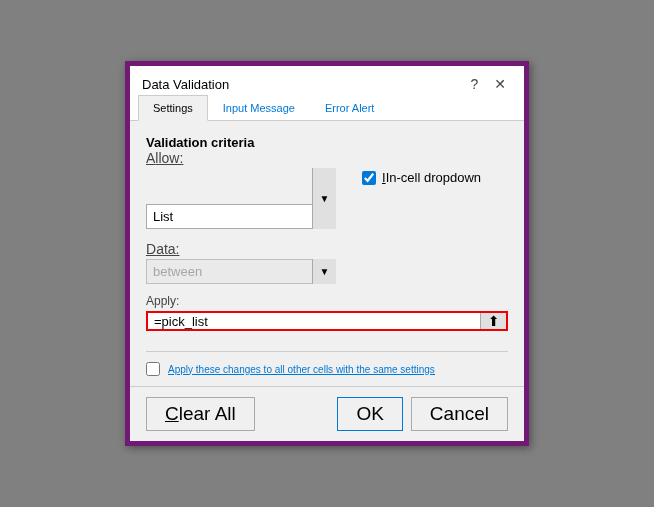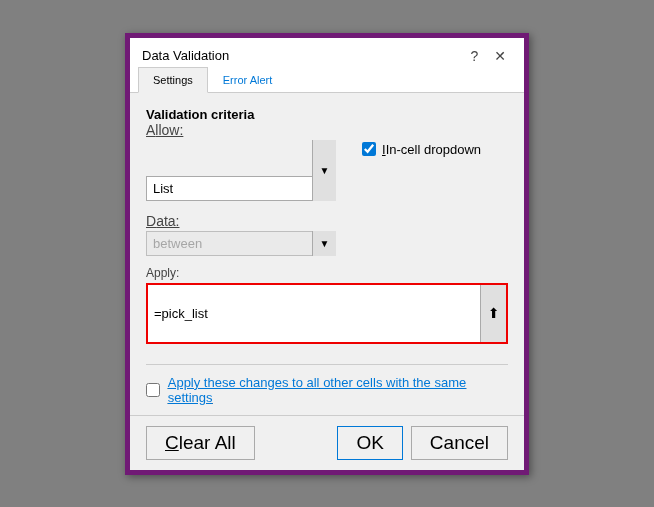--- a/index.html
+++ b/index.html
@@ -176,21 +176,21 @@
       margin-bottom: 3px;
     }
     .source-input-wrap {
       display: flex;
       align-items: stretch;
       border: 2px solid #e00;
       width: 100%;
     }
     .source-input {
       flex: 1;
-      padding: 21px 6px;
+      padding: 0 6px;
       border: none;
       outline: none;
       font-size: 13px;
       background: #fff;
       color: #000;
     }
     .source-btn {
       width: 26px;
       background: #e0e0e0;
       border: none;
@@ -208,21 +208,21 @@
       border-top: 1px solid #ccc;
       display: flex;
       align-items: center;
       gap: 8px;
     }
     .apply-section input[type=checkbox] {
       width: 14px;
       height: 14px;
     }
     .apply-label {
-      font-size: 13px;
+      font-size: 10px;
       text-decoration: underline;
     }
     .apply-label span {
       text-decoration: underline;
       color: #0078d7;
     }
 
     .footer {
       background: #f0f0f0;
       padding: 10px 16px;
@@ -260,20 +260,23 @@
     <span class="title-bar-left">Data Validation</span>
     <div class="title-bar-right">
       <button class="title-btn">?</button>
       <button class="title-btn close">✕</button>
     </div>
   </div>
 
   <div class="tabs">
     <div class="tab active">
       <span>Settings</span>
+    </div>
+    <div class="tab inactive">
+      <span>Input Message</span>
     </div>
     <div class="tab inactive">
       <span>Error Alert</span>
     </div>
   </div>
 
   <div class="content">
     <div class="section-label">Validation criteria</div>
 
     <div class="row">

